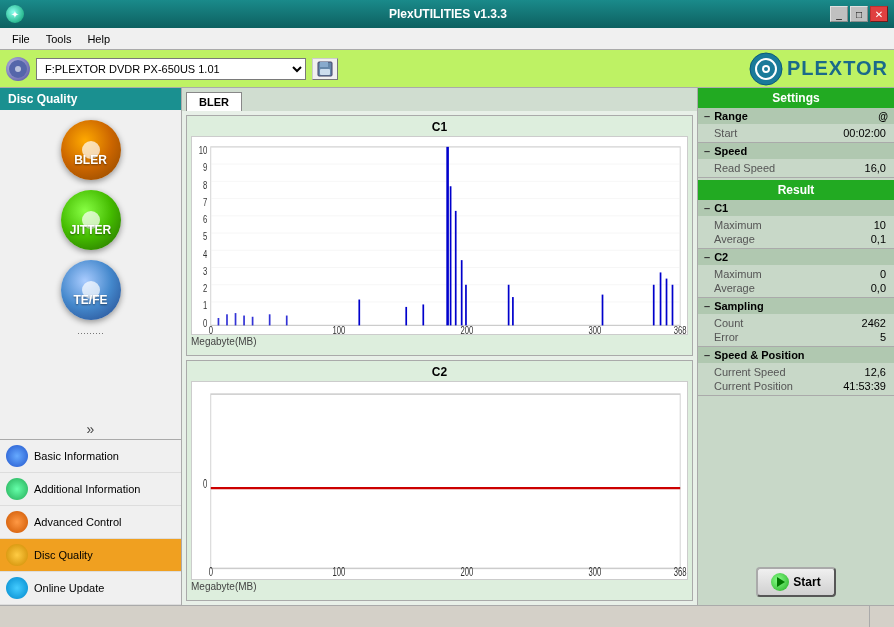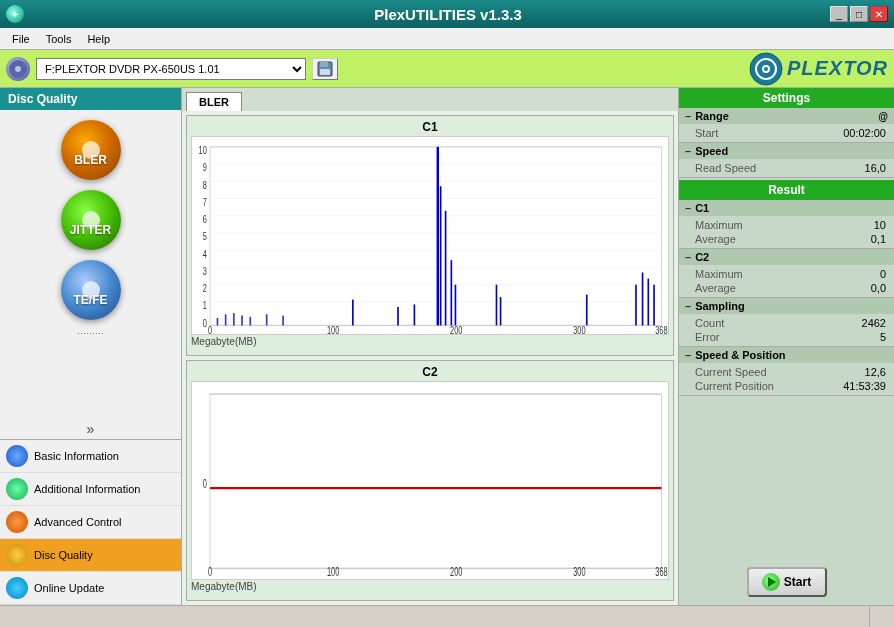--- a/index.html
+++ b/index.html
@@ -1,20 +1,20 @@
 <!DOCTYPE html>
 <html><head>
   <meta charset="utf-8">
   <style>
     * { margin: 0; padding: 0; box-sizing: border-box; }
     body { width: 894px; height: 627px; font-family: 'Segoe UI', Tahoma, sans-serif; font-size: 11px; background: #d4d0c8; overflow: hidden; }
 
     
     .titlebar { background: linear-gradient(to bottom, #1a8a8a, #0d6060); height: 28px; display: flex; align-items: center; justify-content: space-between; padding: 0 6px; }
-    .titlebar-title { color: white; font-size: 15px; font-weight: bold; flex: 1; text-align: center; }
+    .titlebar-title { color: white; font-size: 12px; font-weight: bold; flex: 1; text-align: center; }
     .titlebar-controls { display: flex; gap: 2px; }
     .titlebar-btn { width: 18px; height: 16px; background: #c0c0c0; border: 1px outset #e0e0e0; font-size: 10px; cursor: pointer; display: flex; align-items: center; justify-content: center; }
     .titlebar-btn.close { background: #e04040; color: white; border-color: #c03030; }
 
     
     .menubar { background: #f0f0f0; height: 22px; display: flex; align-items: center; padding: 0 4px; border-bottom: 1px solid #aaa; }
     .menubar-item { padding: 2px 8px; cursor: pointer; font-size: 11px; }
 
     
     .toolbar { background: #bef264; height: 38px; display: flex; align-items: center; padding: 0 6px; border-bottom: 1px solid #aaa; gap: 6px; }
@@ -58,21 +58,21 @@
 
     
     .charts-area { flex: 1; padding: 4px; display: flex; flex-direction: column; gap: 4px; overflow: hidden; }
     .chart-container { background: #ddeedd; border: 1px solid #aaa; flex: 1; padding: 4px; }
     .chart-title { text-align: center; font-weight: bold; font-size: 12px; margin-bottom: 2px; }
     .chart-area { position: relative; background: white; border: 1px solid #ccc; height: calc(100% - 32px); }
     .chart-svg { width: 100%; height: 100%; }
     .chart-xlabel { text-align: left; font-size: 10px; color: #444; margin-top: 1px; }
 
     
-    .right-panel { width: 216px; background: #c8d8c8; border-left: 1px solid #aaa; display: flex; flex-direction: column; }
+    .right-panel { width: 197px; background: #c8d8c8; border-left: 1px solid #aaa; display: flex; flex-direction: column; }
     .settings-header { background: #22aa22; color: white; font-weight: bold; text-align: center; padding: 3px; font-size: 12px; }
     .panel-section { border-bottom: 1px solid #aaa; }
     .section-header { background: #b0c8b0; display: flex; align-items: center; padding: 2px 6px; font-weight: bold; font-size: 11px; cursor: pointer; gap: 4px; }
     .section-header span.minus { font-weight: bold; color: #333; }
     .section-rows { padding: 2px 0; }
     .panel-row { display: flex; justify-content: space-between; padding: 1px 8px 1px 16px; font-size: 11px; }
     .panel-row .label { color: #555; }
     .panel-row .value { color: #000; font-weight: normal; }
     .result-header { background: #22aa22; color: white; font-weight: bold; text-align: center; padding: 3px; font-size: 12px; margin-top: 2px; }
     .start-btn-area { padding: 8px; display: flex; justify-content: center; margin-top: auto; }
@@ -126,21 +126,21 @@
         <rect x="3" y="8" width="10" height="6" rx="1" fill="#ccddee"></rect>
       </svg>
   </div>
   <div class="plextor-logo">
     <svg width="34" height="34" viewBox="0 0 34 34">
       <circle cx="17" cy="17" r="16" fill="#1a7a9a" stroke="#0a5a7a" stroke-width="1"></circle>
       <circle cx="17" cy="17" r="10" fill="none" stroke="white" stroke-width="2"></circle>
       <circle cx="17" cy="17" r="4" fill="white"></circle>
       <circle cx="17" cy="17" r="2" fill="#1a7a9a"></circle>
     </svg>
-    <span style="color:#1a6a8a;font-size:20px;font-weight:bold;font-style:italic;letter-spacing:1px;">PLEXTOR</span>
+    <span style="color:#1a6a8a;font-size:20px;font-weight:bold;letter-spacing:1px;">PLEXTOR</span>
   </div>
 </div>
 
 <div class="main">
 
   <div class="sidebar">
     <div class="sidebar-header">Disc Quality</div>
 
     <div class="disc-icons">
       <div class="disc-icon-item">

